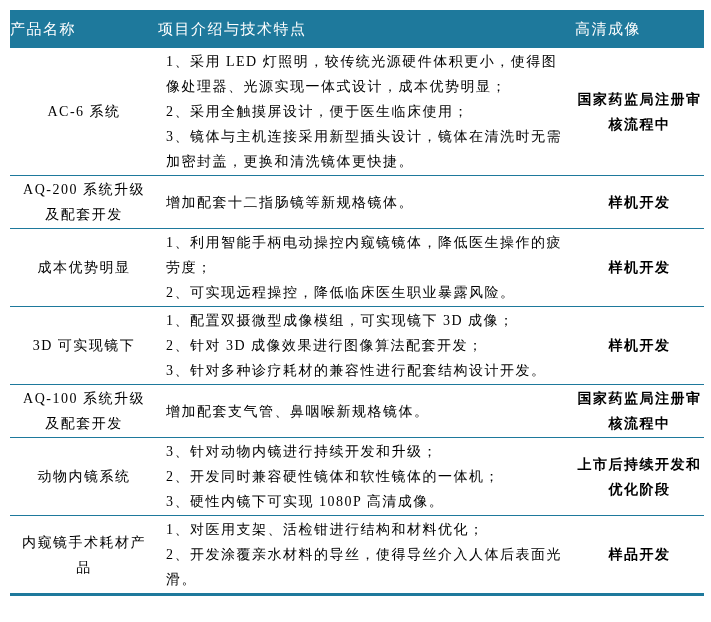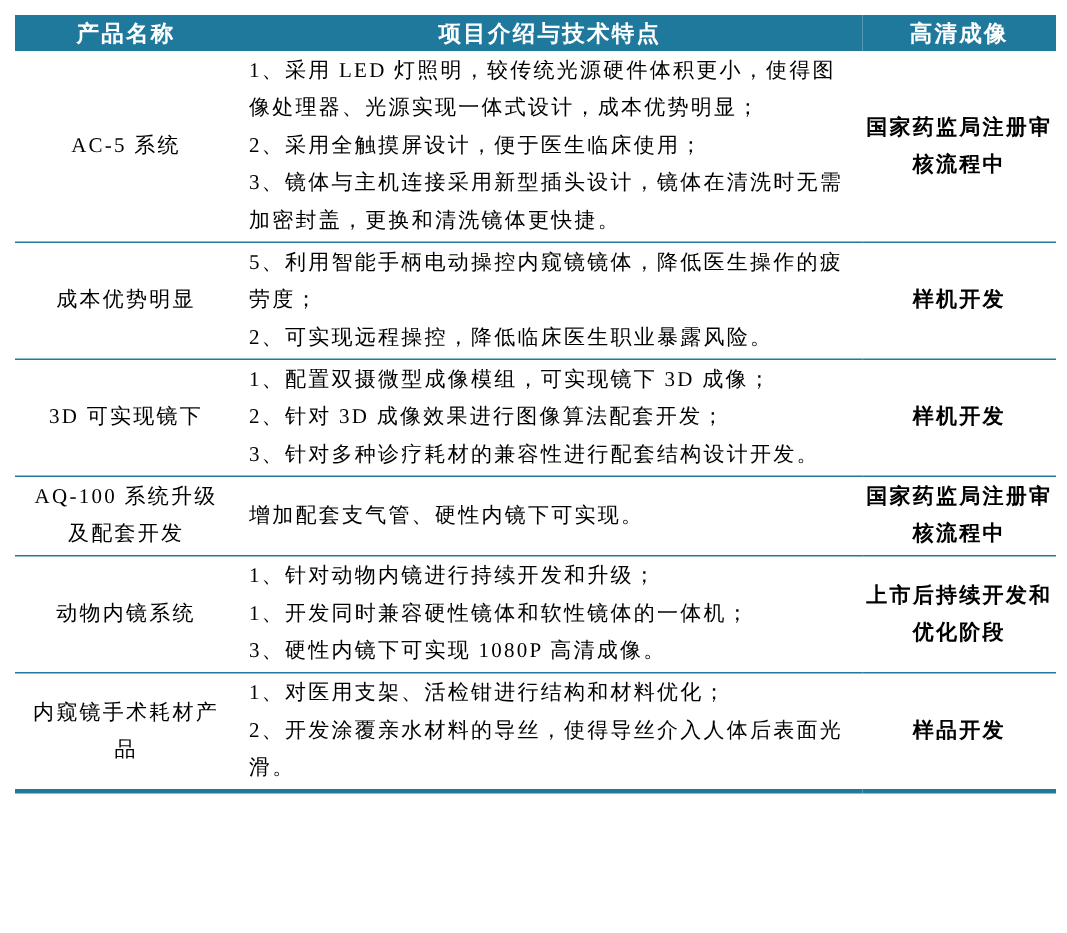--- a/index.html
+++ b/index.html
@@ -27,25 +27,25 @@
     width: 694px;
     border-bottom: 3px solid var(--divider);
   }
   col.c1 { width: 148px; }
   col.c2 { width: 417px; }
   col.c3 { width: 129px; }
   th {
     background: var(--header-bg);
     color: var(--header-text);
     font-size: 15px;
-    font-weight: bold;
+    font-weight: normal;
     letter-spacing: 1.5px;
-    height: 24px;
+    height: 38px;
     padding: 0;
-    text-align: center;
+    text-align: left;
     vertical-align: middle;
   }
   td {
     border-bottom: 1px solid var(--divider);
     font-size: 14px;
     line-height: 25px;
     letter-spacing: 1.5px;
     vertical-align: middle;
     padding: 1px 4px;
   }
@@ -66,62 +66,69 @@
     </colgroup>
     <thead>
       <tr>
         <th>产品名称</th>
         <th>项目介绍与技术特点</th>
         <th>高清成像</th>
       </tr>
     </thead>
     <tbody>
   <tr>
-    <td class="cell-product">AC-5 系统</td>
+    <td class="cell-product">AC-6 系统</td>
     <td class="cell-intro">
             <div class="intro-item">1、采用 LED 灯照明，较传统光源硬件体积更小，使得图像处理器、光源实现一体式设计，成本优势明显；</div>
             <div class="intro-item">2、采用全触摸屏设计，便于医生临床使用；</div>
             <div class="intro-item">3、镜体与主机连接采用新型插头设计，镜体在清洗时无需加密封盖，更换和清洗镜体更快捷。</div>
           </td>
     <td class="cell-progress">国家药监局注册审核流程中</td>
   </tr>
 
+  <tr>
+    <td class="cell-product">AQ-200 系统升级及配套开发</td>
+    <td class="cell-intro">
+            <div class="intro-item">增加配套十二指肠镜等新规格镜体。</div>
+          </td>
+    <td class="cell-progress">样机开发</td>
+  </tr>
 
   <tr>
     <td class="cell-product">成本优势明显</td>
     <td class="cell-intro">
-            <div class="intro-item">5、利用智能手柄电动操控内窥镜镜体，降低医生操作的疲劳度；</div>
+            <div class="intro-item">1、利用智能手柄电动操控内窥镜镜体，降低医生操作的疲劳度；</div>
             <div class="intro-item">2、可实现远程操控，降低临床医生职业暴露风险。</div>
           </td>
     <td class="cell-progress">样机开发</td>
   </tr>
 
   <tr>
     <td class="cell-product">3D 可实现镜下</td>
     <td class="cell-intro">
             <div class="intro-item">1、配置双摄微型成像模组，可实现镜下 3D 成像；</div>
             <div class="intro-item">2、针对 3D 成像效果进行图像算法配套开发；</div>
             <div class="intro-item">3、针对多种诊疗耗材的兼容性进行配套结构设计开发。</div>
           </td>
     <td class="cell-progress">样机开发</td>
   </tr>
 
   <tr>
     <td class="cell-product">AQ-100 系统升级及配套开发</td>
     <td class="cell-intro">
-            <div class="intro-item">增加配套支气管、硬性内镜下可实现。</div>
+            <div class="intro-item">增加配套支气管、鼻咽喉新规格镜体。</div>
           </td>
     <td class="cell-progress">国家药监局注册审核流程中</td>
   </tr>
 
   <tr>
     <td class="cell-product">动物内镜系统</td>
     <td class="cell-intro">
-            <div class="intro-item">1、针对动物内镜进行持续开发和升级；</div>
-            <div class="intro-item">1、开发同时兼容硬性镜体和软性镜体的一体机；</div>
+            <div class="intro-item">3、针对动物内镜进行持续开发和升级；</div>
+            <div class="intro-item">2、开发同时兼容硬性镜体和软性镜体的一体机；</div>
             <div class="intro-item">3、硬性内镜下可实现 1080P 高清成像。</div>
           </td>
     <td class="cell-progress">上市后持续开发和优化阶段</td>
   </tr>
 
   <tr>
     <td class="cell-product">内窥镜手术耗材产品</td>
     <td class="cell-intro">
             <div class="intro-item">1、对医用支架、活检钳进行结构和材料优化；</div>
             <div class="intro-item">2、开发涂覆亲水材料的导丝，使得导丝介入人体后表面光滑。</div>

